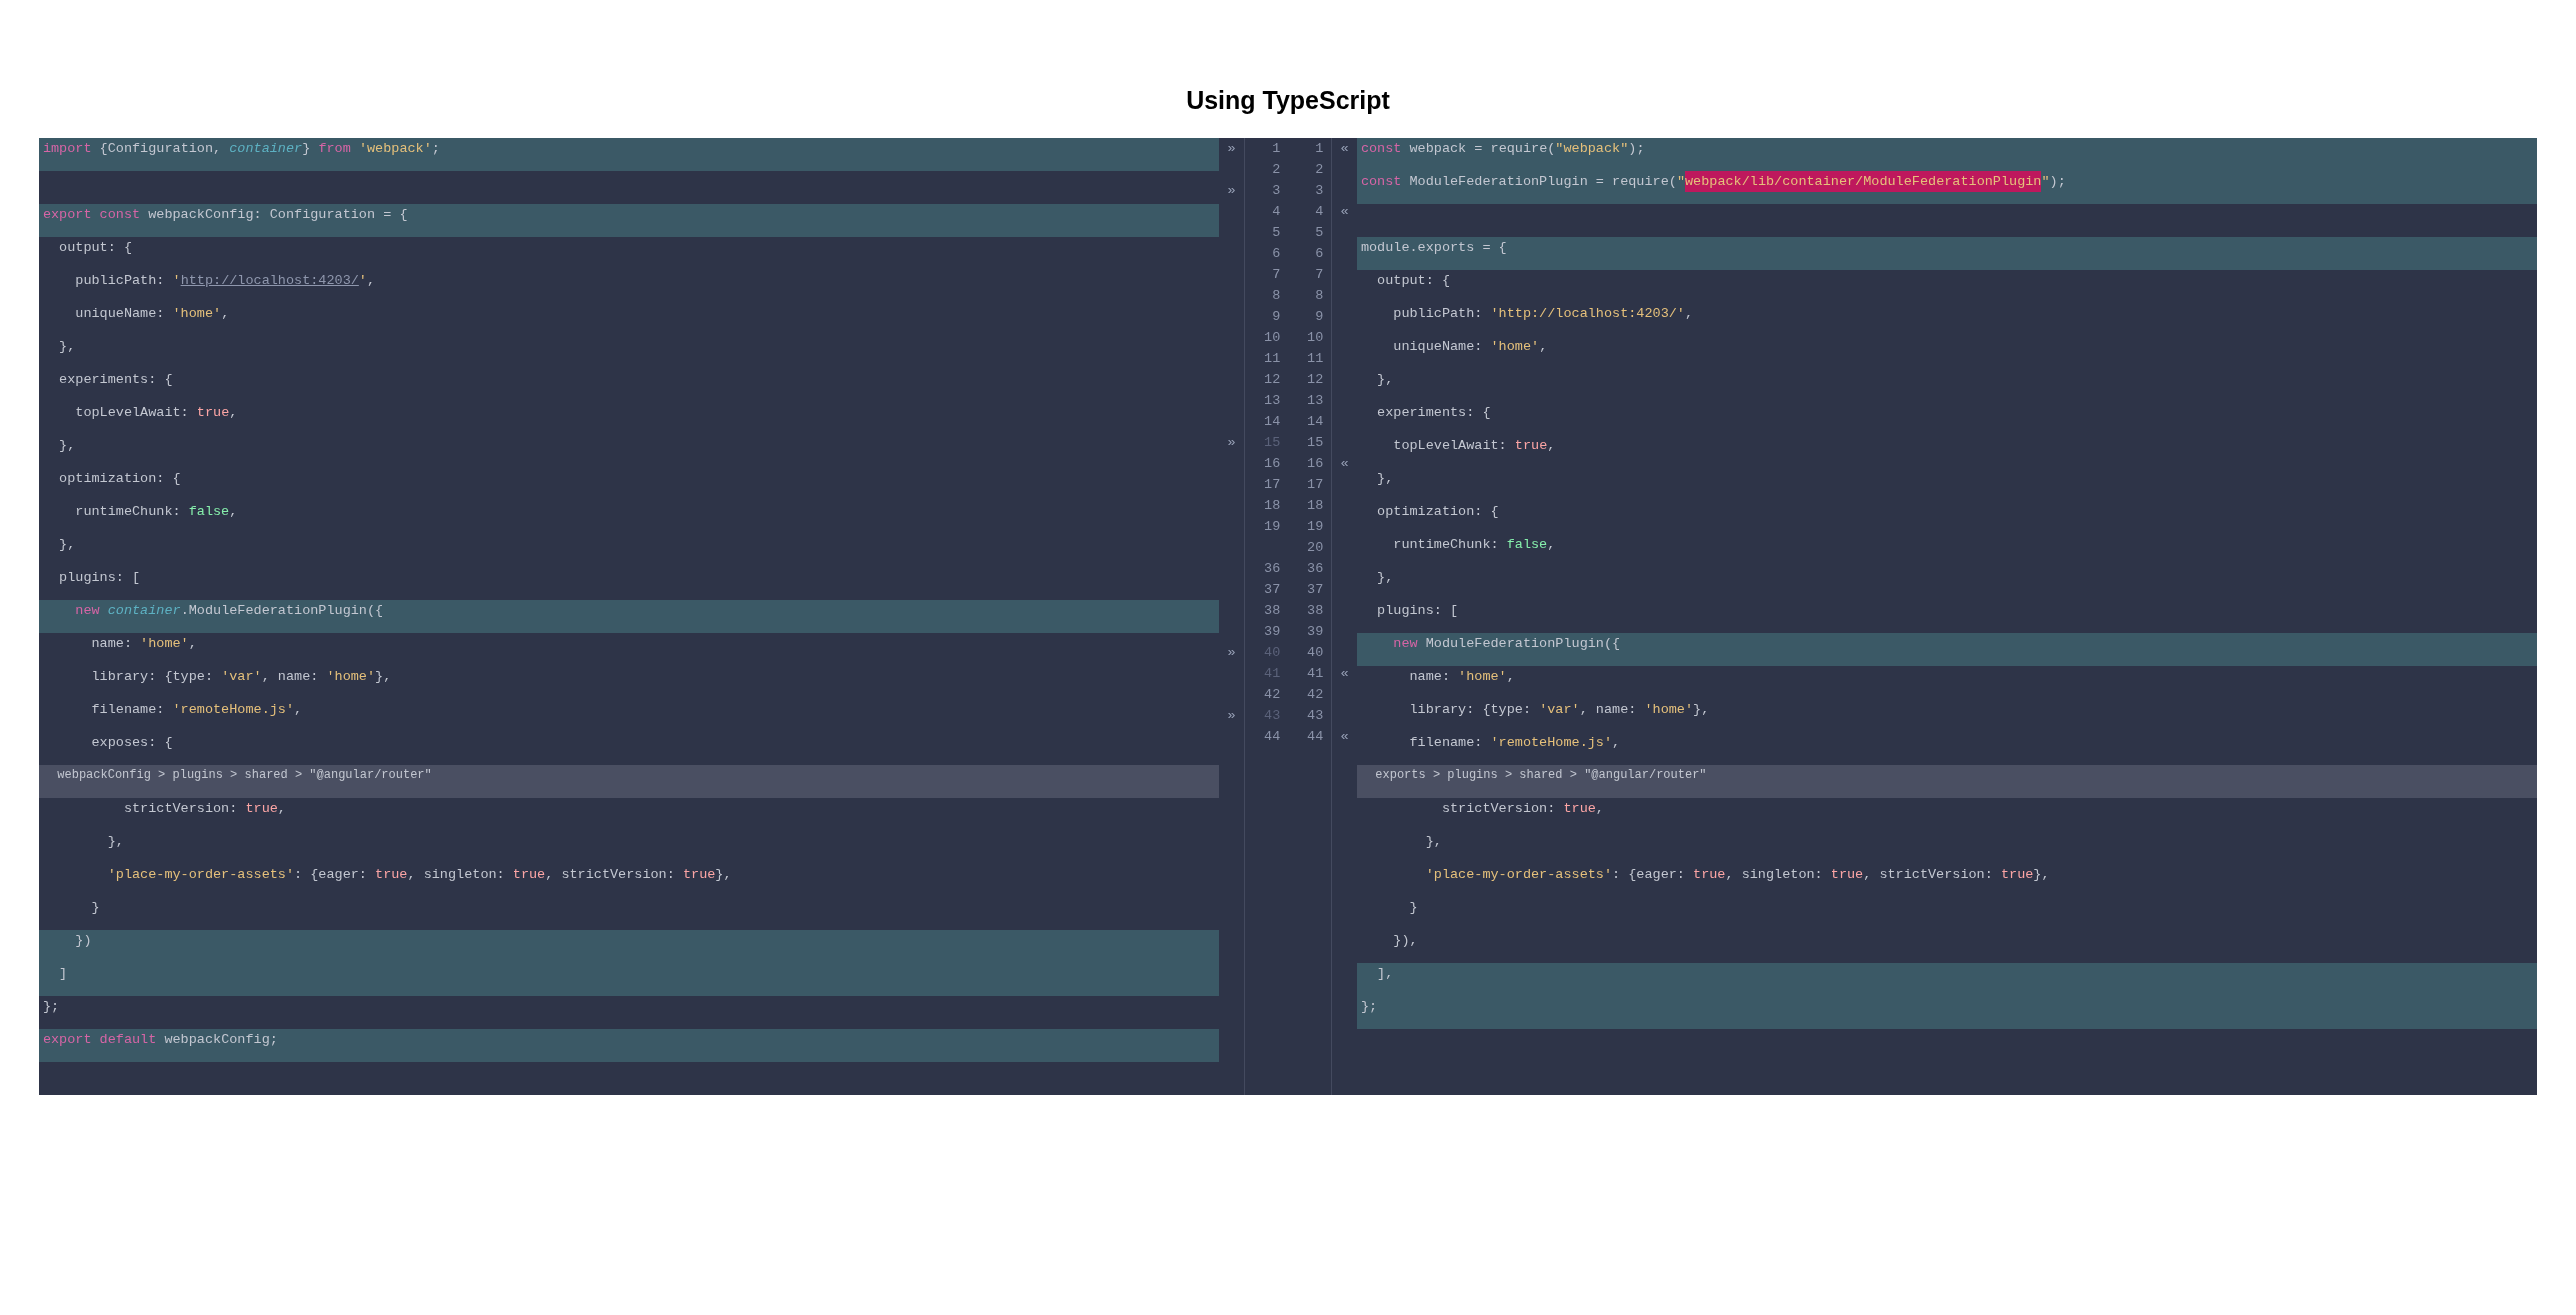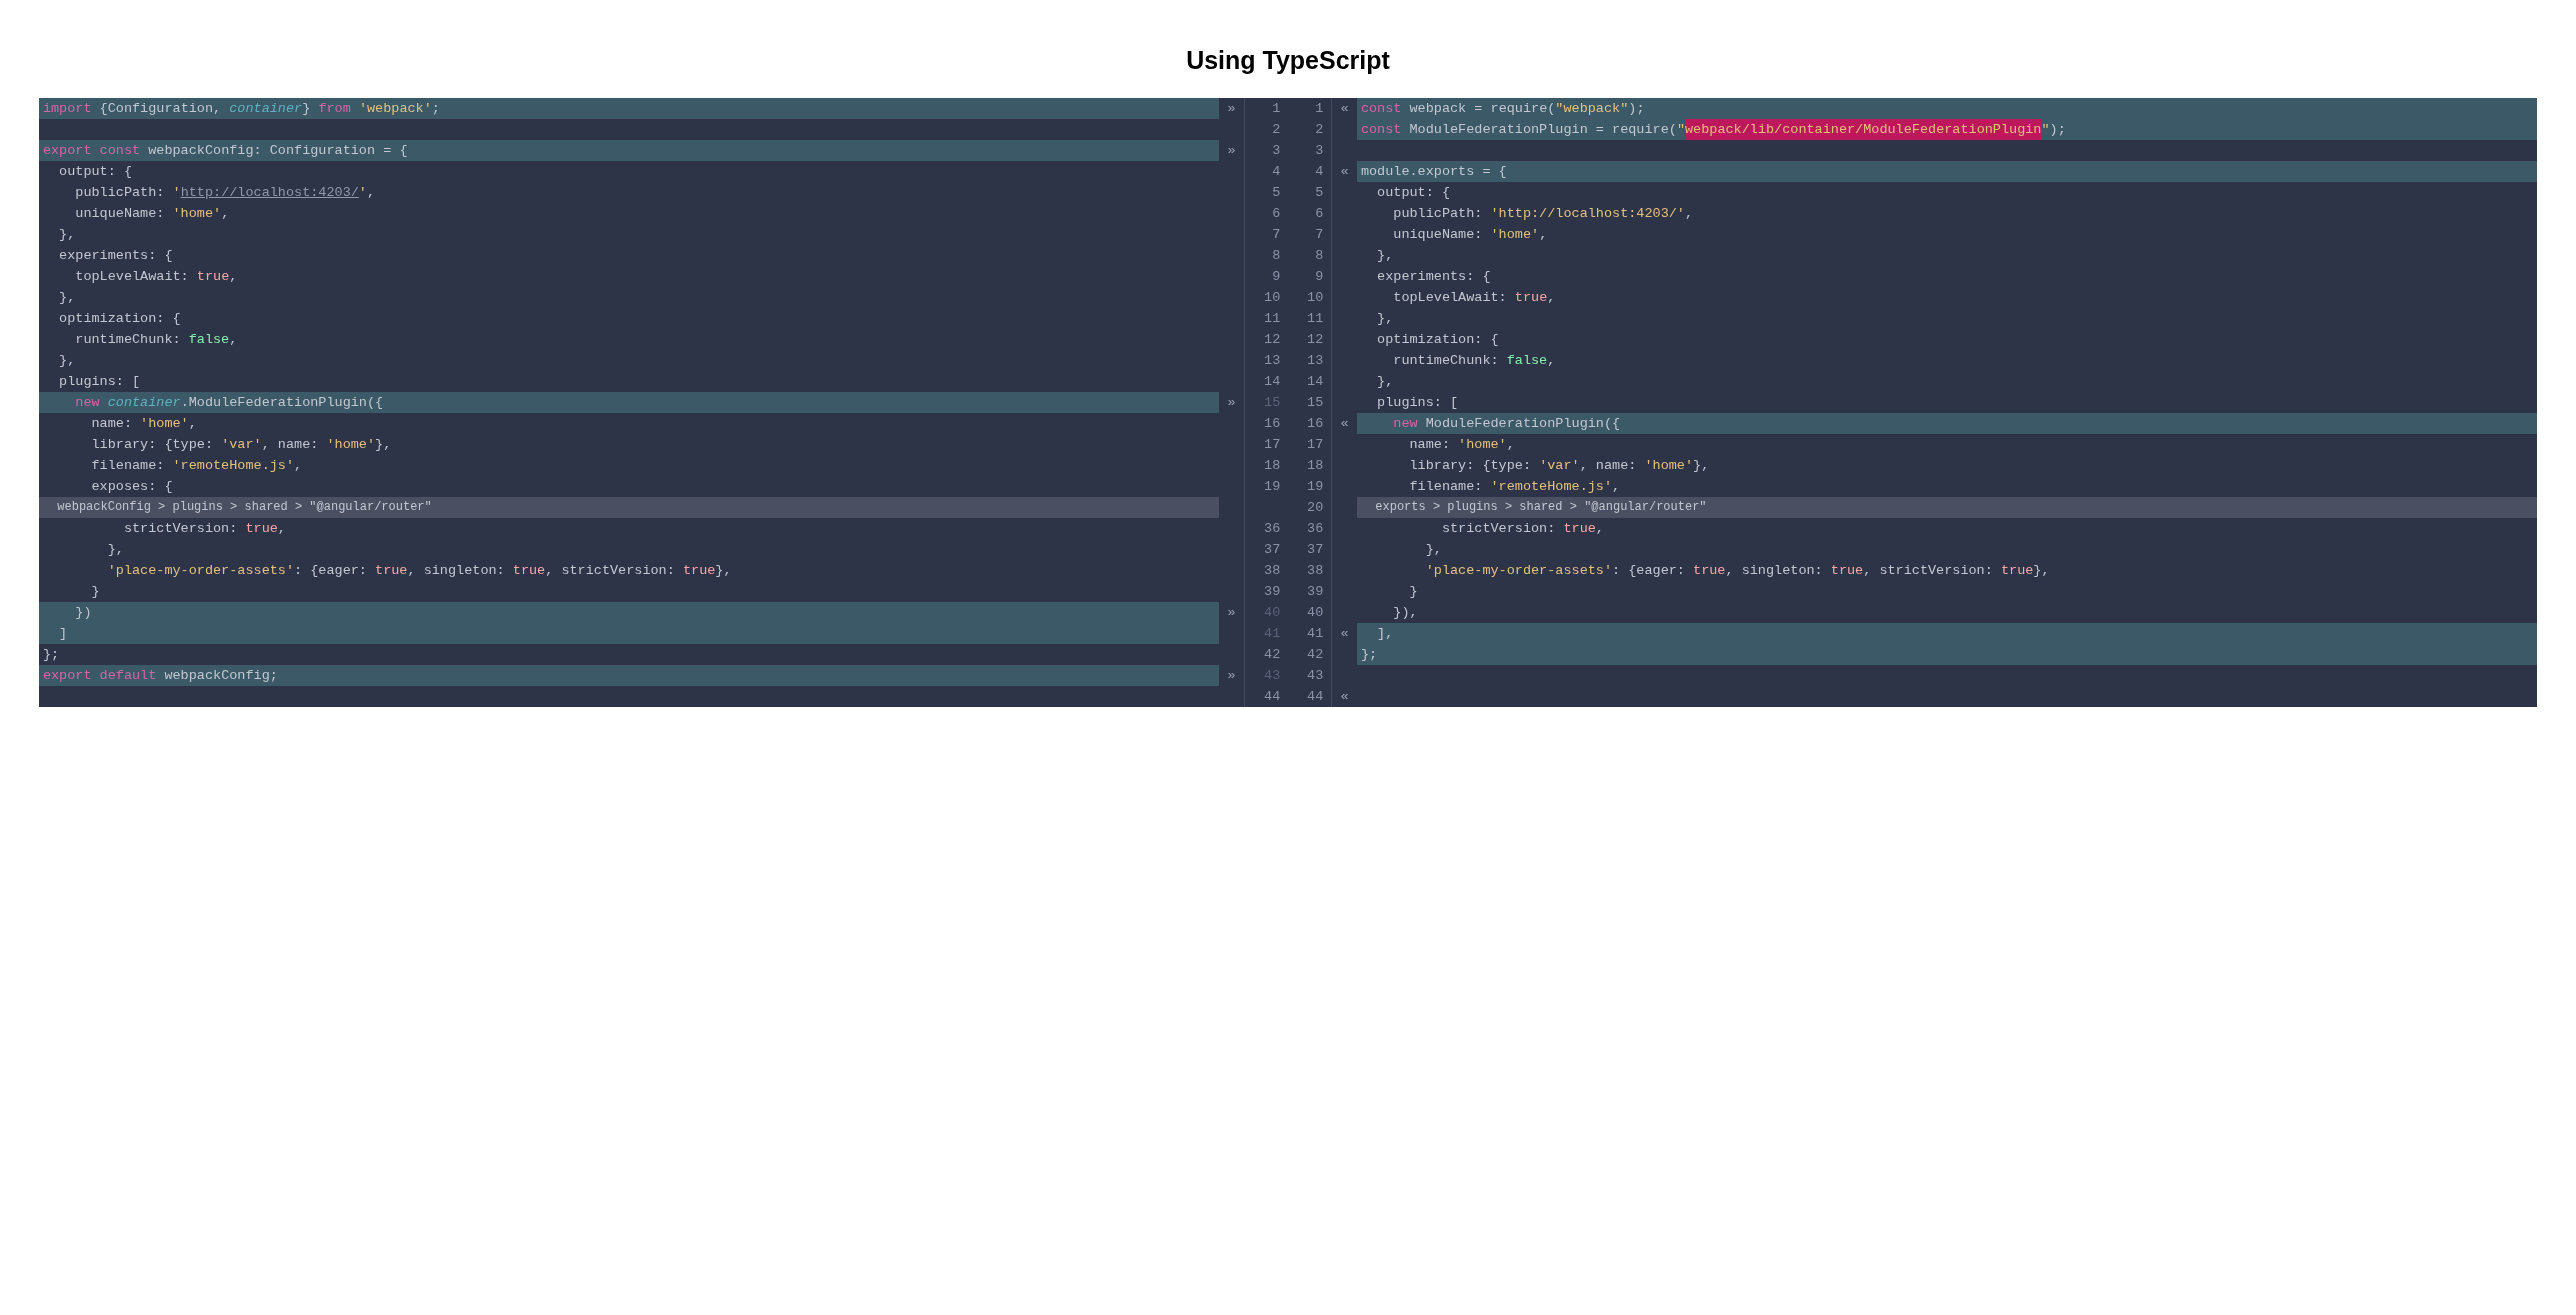--- a/index.html
+++ b/index.html
@@ -4,20 +4,21 @@
 <style>
   * { box-sizing: border-box; }
   body {
     margin: 0;
     background: #fff;
     font-family: Arial, Helvetica, sans-serif;
   }
   .headers {
     display: flex;
     padding: 46px 0 23px 0;
+    margin-top: 40px;
   }
   .headers > div {
     flex: 1;
     text-align: center;
     font-size: 25px;
     font-weight: 700;
     color: #000;
   }
   .diff-wrap {
     margin: 0 39px 39px 39px;
@@ -36,21 +37,21 @@
     width: 44px;
     text-align: right;
     color: #8a92a8;
     background: #2e3448;
     user-select: none;
   }
   .gutter.right-gutter { border-right: 1px solid #444a5f; }
   .gutter.left-gutter  { border-left:  1px solid #444a5f; }
   .gutter .ln { padding: 0 7.7px; height:21px; }
   .gutter .ln.dim { color:#5b627a; }
-  .row { height:21px; padding:0 5.8px 0 3.9px; overflow:hidden; }
+  .row { height:33px; padding:0 5.8px 0 3.9px; overflow:hidden; }
   .row.tealbg { background:#3b5966; }
   .row.fold { background:#4a4f62; color:#c3c7d1; font-size:12px; }
   .arrow-col { width:25px; background:#2e3448; }
   .arrow-col .ac { height:21px; display:flex; align-items:center; justify-content:center; color:#97a0b6; }
   .tok-kw   { color:#d665a6; }
   .tok-id   { color:#c3c7d1; }
   .tok-type { color:#5db1c2; font-style:italic; }
   .tok-str  { color:#e5c07b; }
   .tok-true { color:#fca5a5; }
   .tok-false{ color:#86efac; }

